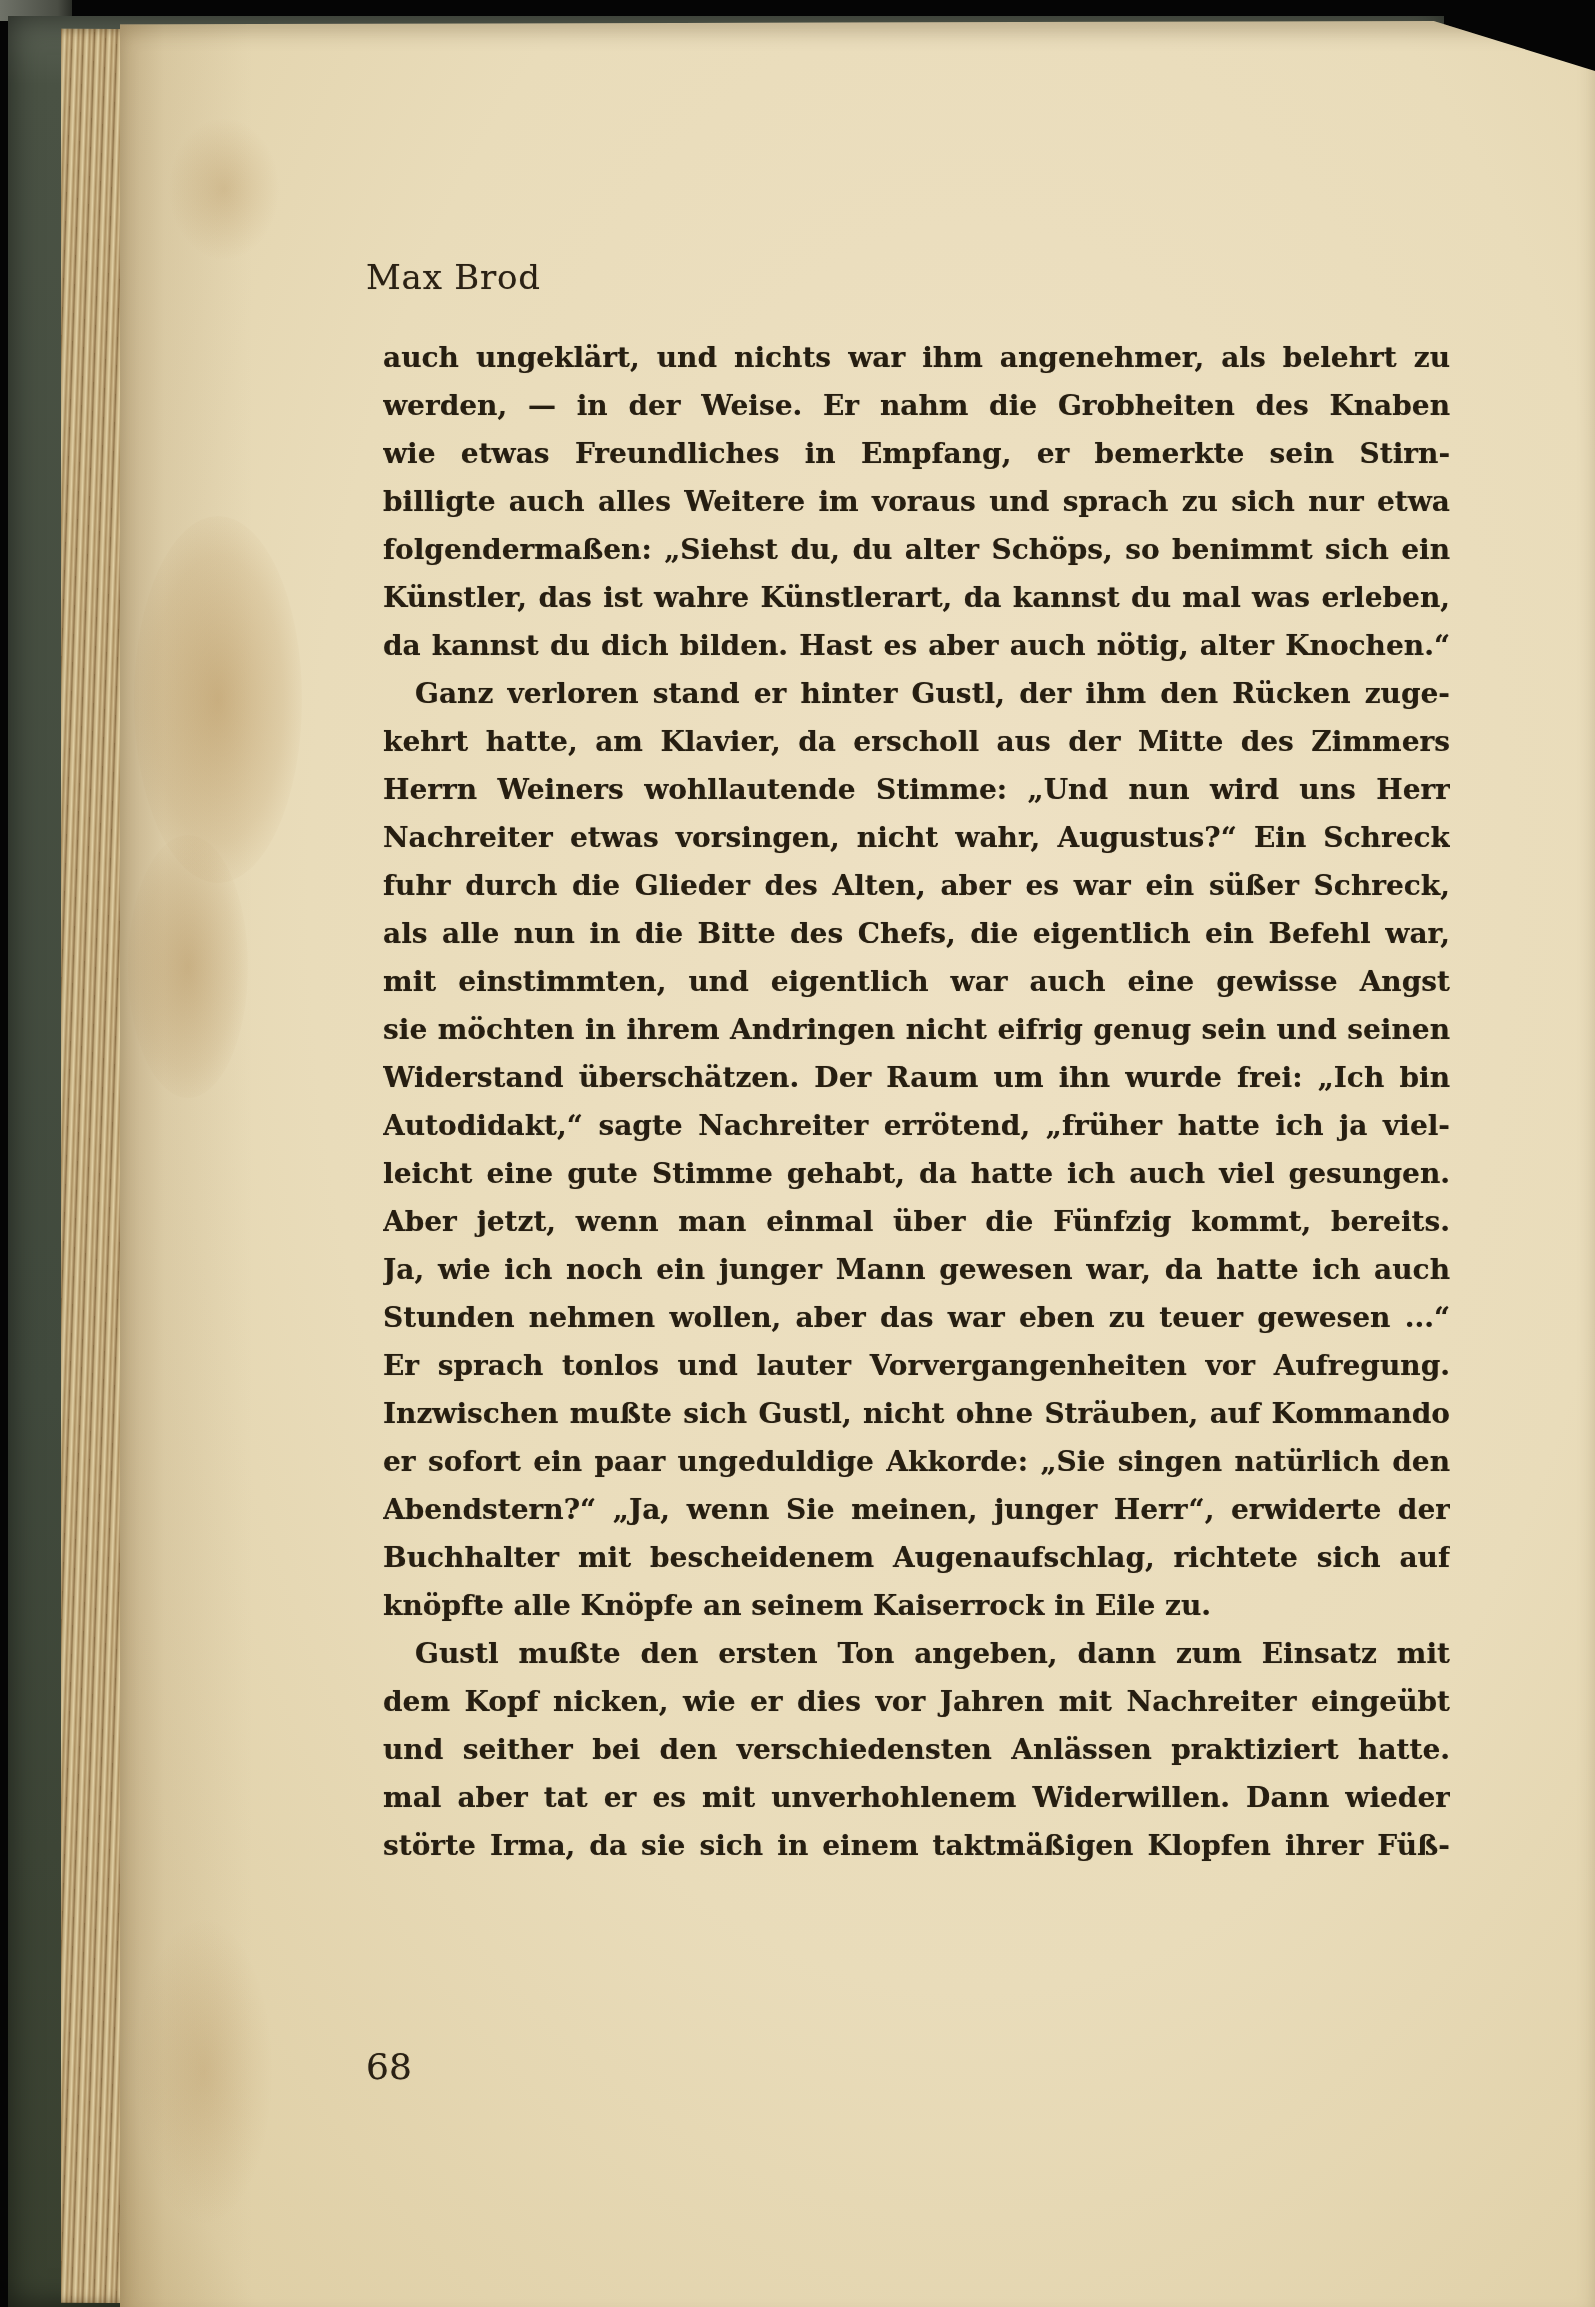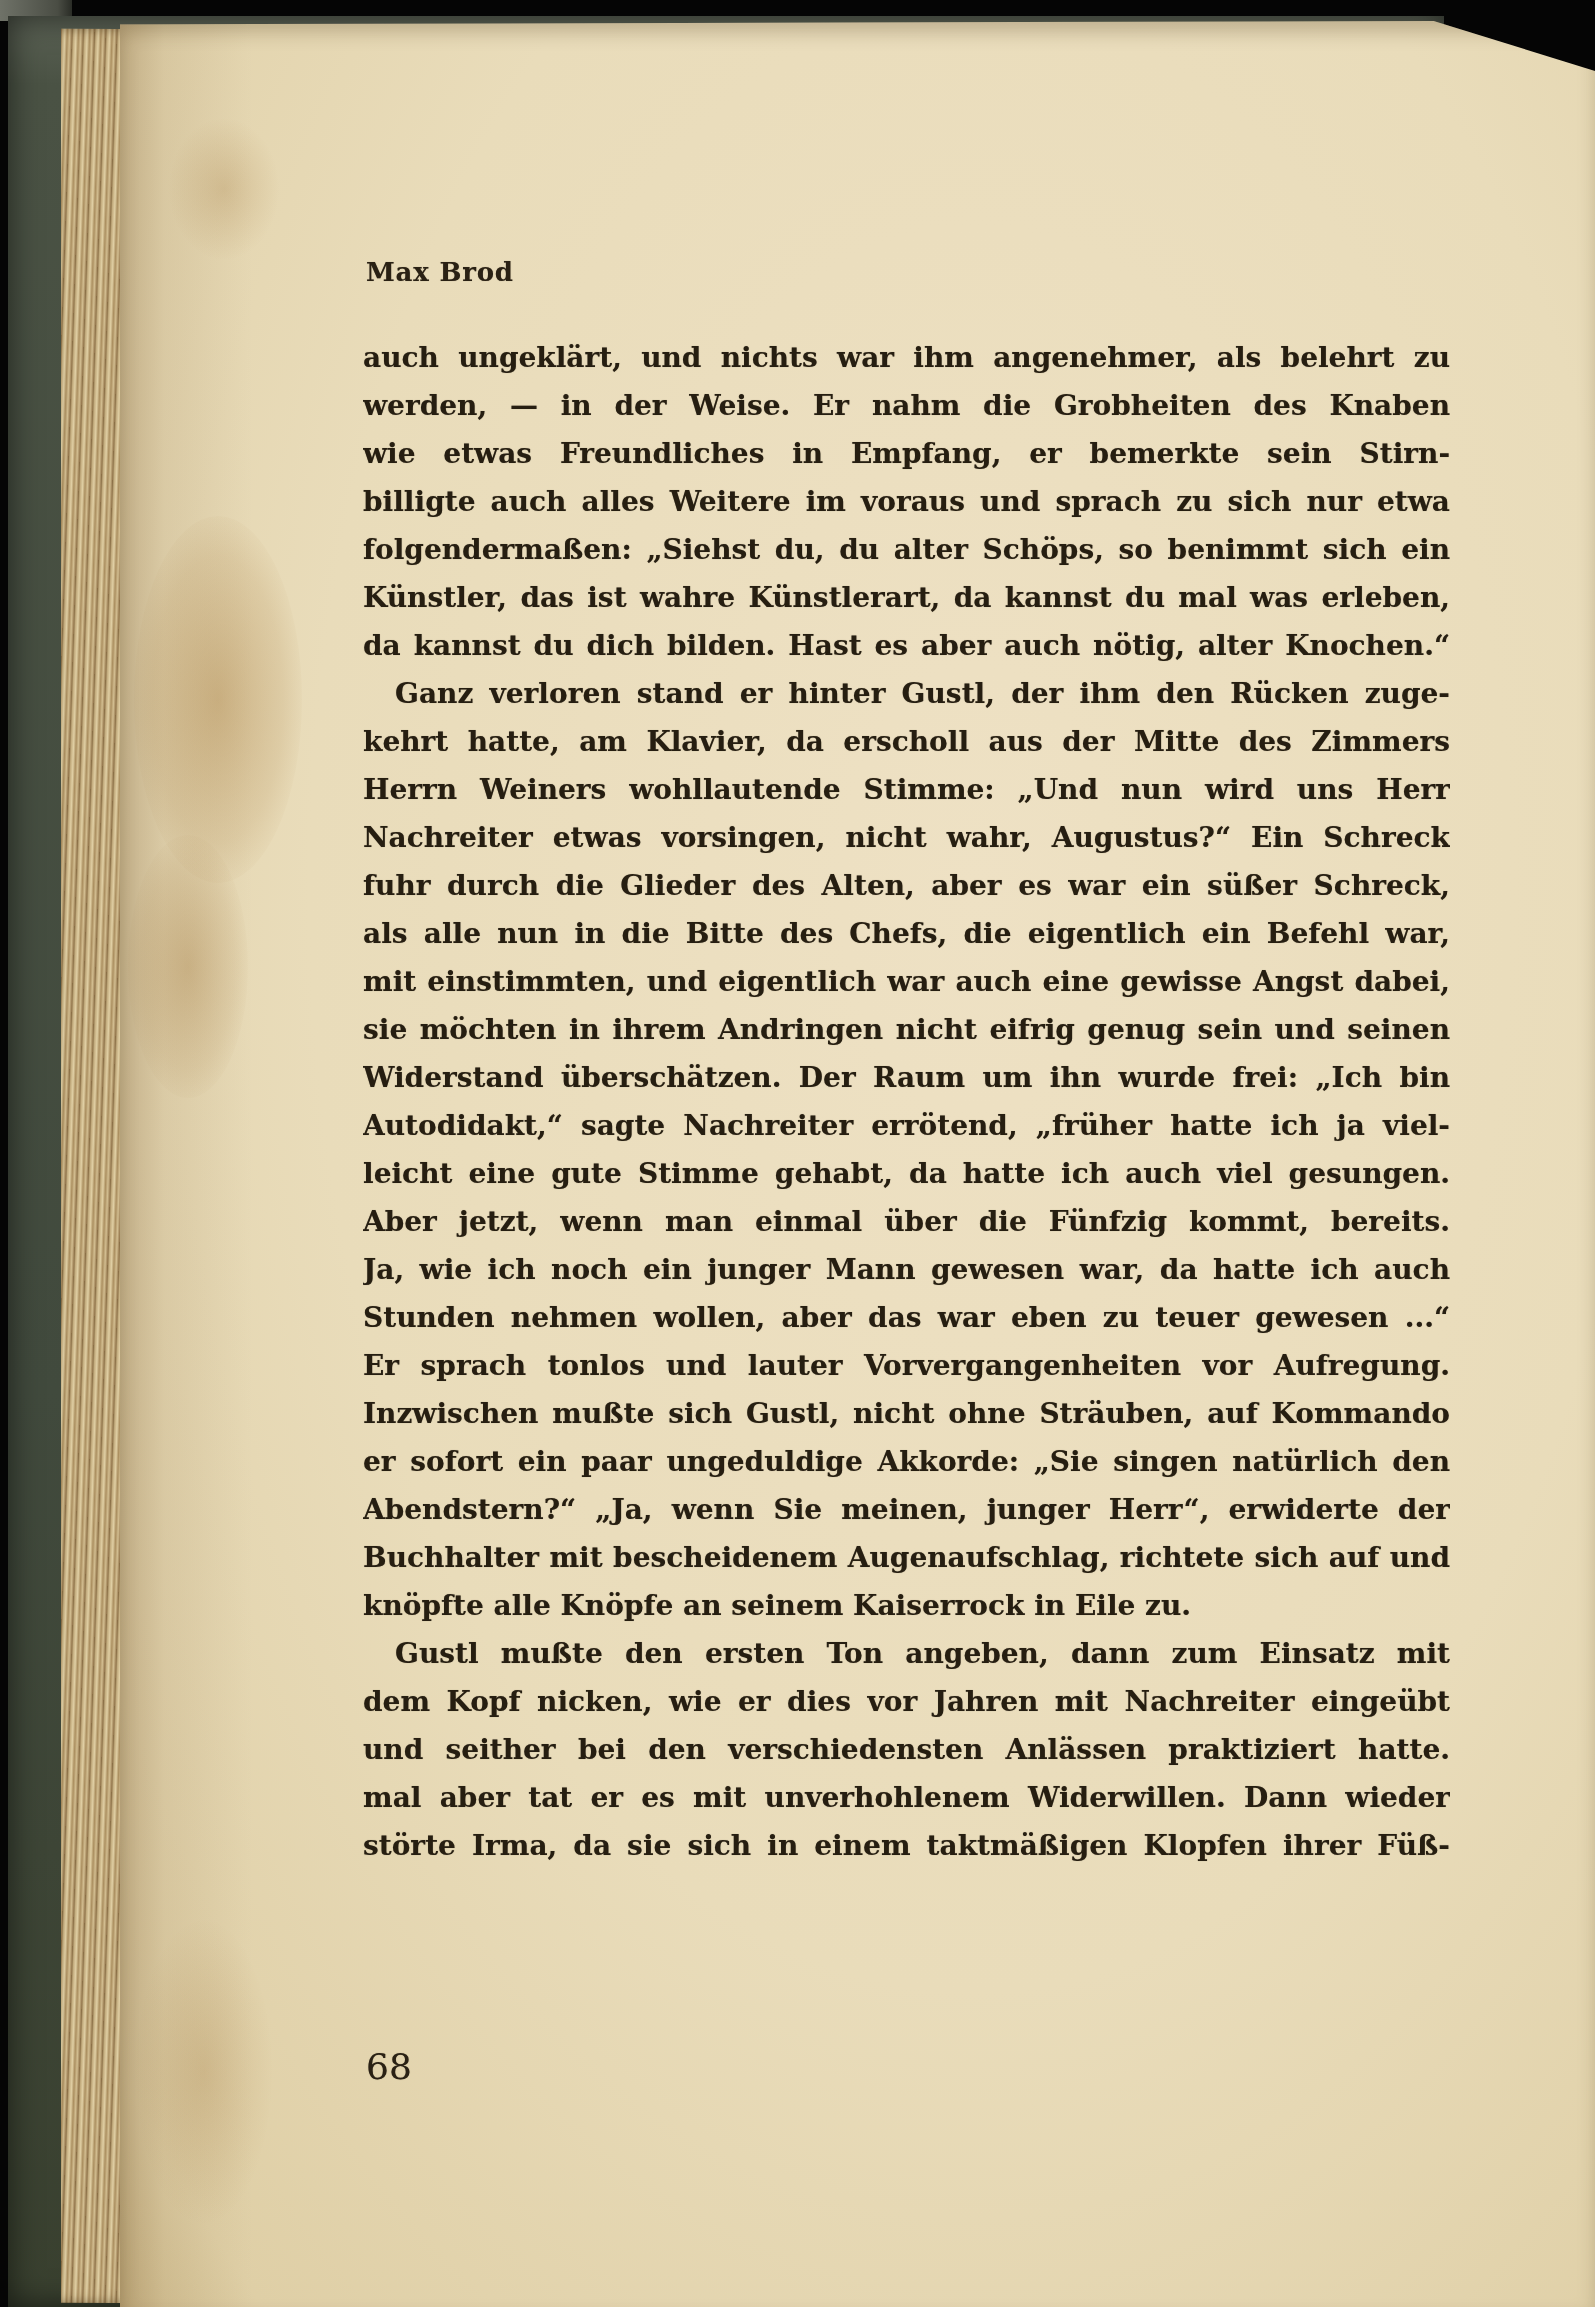--- a/index.html
+++ b/index.html
@@ -70,22 +70,22 @@
   .stain.s3 { left: 48px; top: 96px;  width: 112px; height: 144px;
     background: radial-gradient(ellipse, rgba(150,104,42,0.22) 0%, rgba(0,0,0,0) 70%); }
   .stain.s4 { left: 16px; top: 1899px; width: 136px; height: 303px;
     background: radial-gradient(ellipse, rgba(150,104,42,0.20) 0%, rgba(0,0,0,0) 72%); }
 
   
   .running-header {
     position: absolute;
     left: 246px;
     top: 236px;
-    font-size: 26px;
-    font-weight: bold;
+    font-size: 34px;
+    font-weight: normal;
     color: #2a2114;
     letter-spacing: 0.8px;
     text-shadow: 0 0 0.8px rgba(42,33,20,0.45);
   }
   .text-block {
     position: absolute;
     left: 243px;
     top: 313px;
     width: 1087px;
     color: #261e11;
@@ -94,20 +94,21 @@
     line-height: 48px;
     text-shadow: 0 0 0.8px rgba(42,33,20,0.45);
   }
   .paragraph { margin: 0; }
   .text-line {
     text-align: justify;
     text-align-last: justify;
     white-space: normal;
     height: 48px;
     overflow: hidden;
+    margin-left: 20px;
   }
   .text-line.indent { text-indent: 32px; }
   .text-line.last-short { text-align-last: left; }
   .page-number {
     position: absolute;
     left: 246px;
     top: 2025px;
     font-size: 36px;
     font-weight: normal;
     color: #2a2114;

